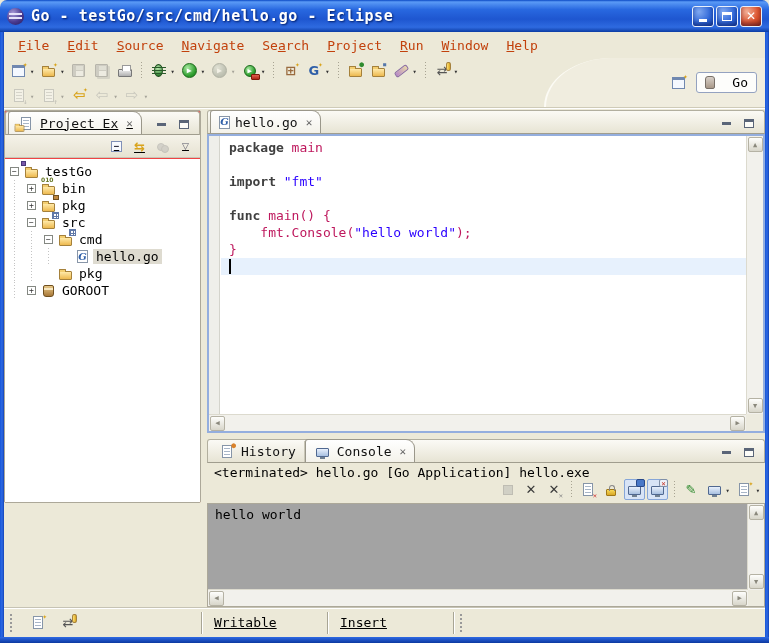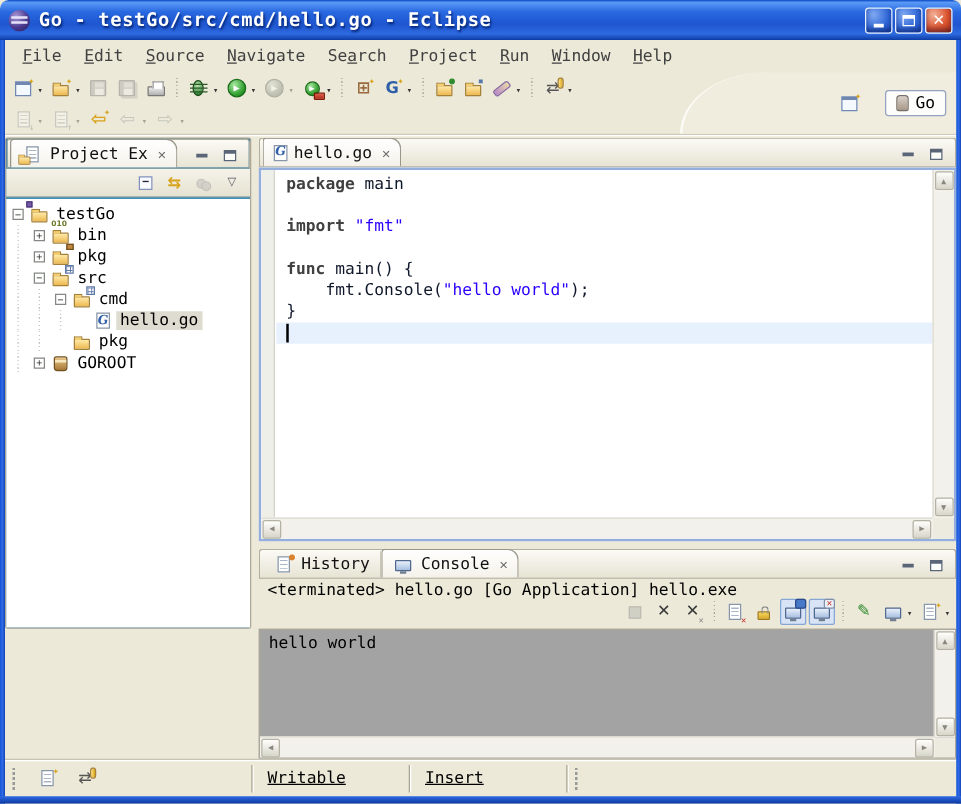--- a/index.html
+++ b/index.html
@@ -25,38 +25,38 @@
   .win-btns { margin-left:auto; display:flex; gap:2px; }
   .wbtn { width:22px; height:21px; border:1px solid #E8F0FC; border-radius:3px; color:#fff; display:flex; align-items:center; justify-content:center;
     box-shadow:inset 0 -3px 4px rgba(0,0,48,.4); font:bold 12px "DejaVu Sans",sans-serif; }
   .wbtn.min,.wbtn.max { background:radial-gradient(circle at 30% 25%,#7FA8F0,#2E66D8 60%,#1A4AB8); }
   .wbtn.close { background:radial-gradient(circle at 30% 25%,#F2B098,#DD5530 55%,#B03010); }
   .glyph-min { width:8px; height:3px; background:#fff; margin-top:9px; }
   .glyph-max { width:10px; height:9px; border:1px solid #fff; border-top:3px solid #fff; }
 
   
   .menubar { position:absolute; left:4px; top:32px; right:4px; height:26px; background:#ECE9D8; display:flex; align-items:center; padding-left:5px; }
-  .menu-item { padding:3px 9px; font:13px "DejaVu Sans Mono",monospace; color:#404040; }
+  .menu-item { padding:3px 9px; font:13px "DejaVu Sans Mono",monospace; color:#c2410c; }
   .menu-item .u { text-decoration:underline; }
 
   
   .toolbar { position:absolute; left:4px; top:58px; right:4px; height:50px; background:#ECE9D8;
     border-bottom:1px solid #CFCBB8; box-shadow:0 1px 0 #FFFFFF; }
   .tb-row { display:flex; align-items:center; height:25px; padding-left:3px; position:relative; z-index:2;}
   .tbi { display:inline-flex; align-items:center; justify-content:center; width:21px; height:21px; position:relative; margin:0 1px; }
   .tbi.disabled { opacity:.38; filter:grayscale(.9); }
   .tbi.toggled { background:#D8E4F6; border:1px solid #86A6D8; border-radius:2px; }
   .dd { color:#333; font-size:7px; margin:2px 3px 0 0; }
   .dd.disabled { opacity:.38; }
   .tsep { width:5px; height:17px; margin:0 3px;
     background:repeating-linear-gradient(180deg,#A8A493 0 1px,transparent 1px 3px);
     background-size:1px 100%; background-position:center; background-repeat:no-repeat; }
   .persp-zone { position:absolute; top:0; right:0; width:221px; height:49px; background:#F0EDDF;
     border-left:2px solid #FCFBF5; border-top-left-radius:68px 49px; z-index:1; display:flex; align-items:center; justify-content:flex-end; padding-right:8px; }
-  .persp-go { display:inline-flex; align-items:center; gap:5px; padding:2px 8px; margin-left:17px; background:#FDFDFB;
+  .persp-go { display:inline-flex; align-items:center; gap:17px; padding:2px 8px; margin-left:6px; background:#FDFDFB;
     border:1px solid #94A2C0; border-radius:3px; font:13px "DejaVu Sans Mono",monospace; }
 
   
   .ticon { position:relative; display:inline-flex; align-items:center; justify-content:center; width:18px; height:18px; }
   .gch { font:13px "DejaVu Sans",sans-serif; line-height:1; }
   i.fold { display:inline-block; width:13px; height:9px; background:linear-gradient(180deg,#FFE9A8,#EDB94F);
     border:1px solid #A5813B; border-radius:1px; position:relative; margin-top:3px; }
   i.fold::before { content:""; position:absolute; top:-3px; left:-1px; width:5px; height:2px; background:#F3CE70;
     border:1px solid #A5813B; border-bottom:none; border-radius:1px 1px 0 0; }
   i.fold.mini { transform:scale(.75); position:absolute; left:-4px; bottom:-1px; }
@@ -118,21 +118,21 @@
     border-right:1px solid #C9C6B6; white-space:nowrap; }
   .tab.active { background:linear-gradient(180deg,#FFFFFF,#F4F2EA); border:1px solid #9A978A; border-bottom:none;
     border-radius:3px 9px 0 0; height:23px; }
   .tab .x { color:#666; font-size:11px; margin-left:3px; }
   .mm { margin-left:auto; display:flex; gap:7px; align-items:center; padding:0 7px 3px 0; }
   .mmbtn { display:flex; align-items:center; justify-content:center; width:16px; height:14px; }
   .glyph-vmin { width:9px; height:3px; background:#5A6578; }
   .glyph-vmax { width:10px; height:9px; border:1px solid #5A6578; border-top:3px solid #5A6578; background:#FCFCF8; }
 
   
-  .pe-panel { left:4px; top:110px; width:197px; height:393px; background:#0369a1; border:1px solid #ACA899; border-radius:2px; }
+  .pe-panel { left:4px; top:110px; width:197px; height:393px; background:#ef4444; border:1px solid #ACA899; border-radius:2px;text-decoration:underline; }
   .pe-tools { height:23px; background:linear-gradient(180deg,#F5F3E9,#E6E2D2); border-bottom:1px solid #C9C6B6;
     display:flex; justify-content:flex-end; align-items:center; padding-right:3px; }
   .pe-tree { position:absolute; left:0; top:48px; right:0; bottom:0; overflow:hidden; padding-top:4px; background:#fff; }
   .trow { display:flex; align-items:center; height:17px; padding-left:5px; font:13px "DejaVu Sans Mono",monospace; white-space:nowrap; }
   .ind { display:inline-block; width:17px; height:17px; flex:none;
     background:repeating-linear-gradient(180deg,#C4C4C4 0 1px,transparent 1px 3px); background-size:1px 100%; background-position:4px 0; background-repeat:no-repeat; }
   .exp { width:9px; height:9px; border:1px solid #848882; background:#fff; color:#333; font:8px/8px "DejaVu Sans Mono",monospace;
     text-align:center; display:inline-block; margin-right:4px; flex:none; }
   .exp.none { border:none; background:transparent; }
   .tlabel { padding:0 3px;text-align:center; }
@@ -141,21 +141,21 @@
 
   
   .editor-panel { left:207px; top:110px; width:558px; height:323px; }
   .editor-body { position:absolute; left:0; top:24px; right:0; bottom:0; border:2px solid #94AEDE; background:#fff; }
   .ruler { position:absolute; left:0; top:0; bottom:17px; width:11px; background:#EFEFEA; border-right:1px solid #D4D4CC; }
   .code { position:absolute; left:12px; top:0; right:17px; bottom:17px; overflow:hidden; padding:3px 0 0 8px; }
   .codeline { height:17px; white-space:pre; font:13px/17px "DejaVu Sans Mono",monospace; position:relative; }
   .codeline.current { background:#E7F1FD; margin-left:-8px; padding-left:8px; }
   .tok-kw { color:#404040; font-weight:bold; }
   .tok-str { color:#2A00FF; }
-  .tok-pl { color:#0f172a; }
+  .tok-pl { color:#be185d; }
   .caret { position:absolute; left:8px; top:1px; width:2px; height:15px; background:#000; }
   .codeline.current .caret { left:8px; }
 
   
   .sb-v { position:absolute; top:0; right:0; width:17px; bottom:17px; background:#F2F1EC; border-left:1px solid #DCDACE;
     display:flex; flex-direction:column; justify-content:space-between; align-items:center; }
   .sb-h { position:absolute; left:0; right:17px; bottom:0; height:17px; background:#F2F1EC; border-top:1px solid #DCDACE;
     display:flex; justify-content:space-between; align-items:center; }
   .sbtn { width:15px; height:15px; background:linear-gradient(180deg,#FEFEFC,#D8D6CA); border:1px solid #B5B2A4; border-radius:2px;
     color:#8A887C; font-size:7px; display:flex; align-items:center; justify-content:center; margin:1px; flex:none; }

